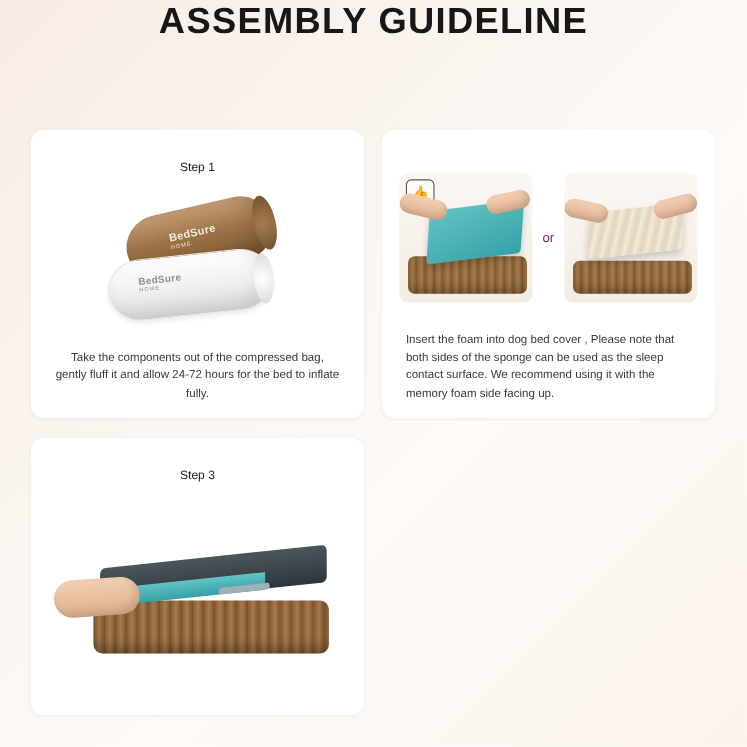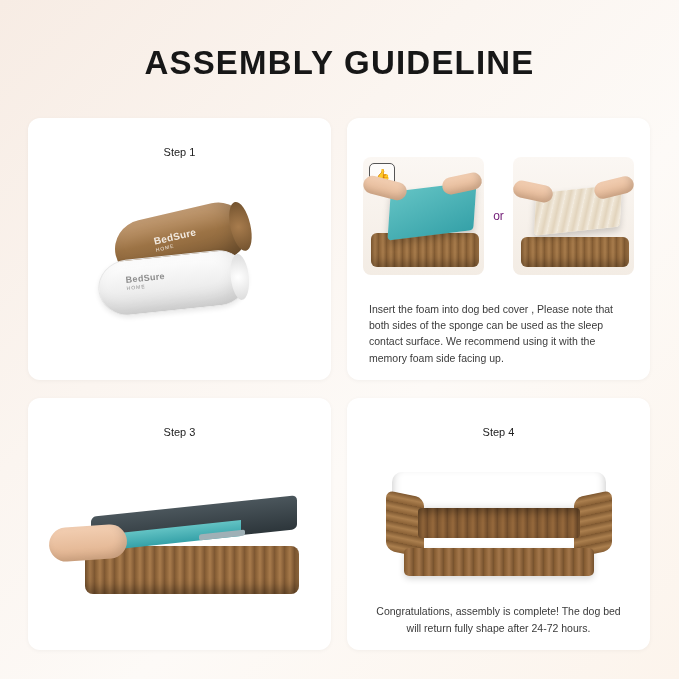--- a/index.html
+++ b/index.html
@@ -16,21 +16,20 @@
     width: 679px;
     height: 679px;
     padding: 0;
   }
   .title {
     text-align: center;
     font-size: 33px;
     font-weight: bold;
     letter-spacing: 1.2px;
     color: #171717;
-    padding-top: 44px;
     padding-bottom: 8px;
     font-family: "Liberation Sans", sans-serif;
   }
   .grid {
     position: absolute;
     top: 118px;
     left: 28px;
     width: 623px;
     display: flex;
     flex-wrap: wrap;
@@ -256,20 +255,21 @@
           <div class="brand b1">
             <span>BedSure</span>
             <span class="sub">HOME</span>
           </div>
           <div class="brand b2">
             <span>BedSure</span>
             <span class="sub">HOME</span>
           </div>
         </div>
       </div>
+      <div class="caption center">Take the components out of the compressed bag, gently fluff it and allow 24-72 hours for the bed to inflate fully.</div>
     </div>
 
     <div class="card tall">
       <div class="art">
         <div class="s2-row">
           <div class="panel">
             <div class="thumb-badge">👍</div>
             <div class="bedbase"></div>
             <div class="foam-teal"></div>
             <div class="hand h2a"></div>
@@ -293,28 +293,15 @@
         <div class="s3-wrap">
           <div class="s3-base"></div>
           <div class="s3-top"></div>
           <div class="s3-teal"></div>
           <div class="s3-zip"></div>
           <div class="s3-hand"></div>
         </div>
       </div>
     </div>
 
-    <div class="card short">
-      <div class="step-label">Step 4</div>
-      <div class="art">
-        <div class="s4-wrap">
-          <div class="s4-back"></div>
-          <div class="s4-armL"></div>
-          <div class="s4-armR"></div>
-          <div class="s4-inner"></div>
-          <div class="s4-front"></div>
-        </div>
-      </div>
-      <div class="caption center">Congratulations, assembly is complete! The dog bed will return fully shape after 24-72 hours.</div>
-    </div>
 
   </div>
 </div>
 
 </body></html>

